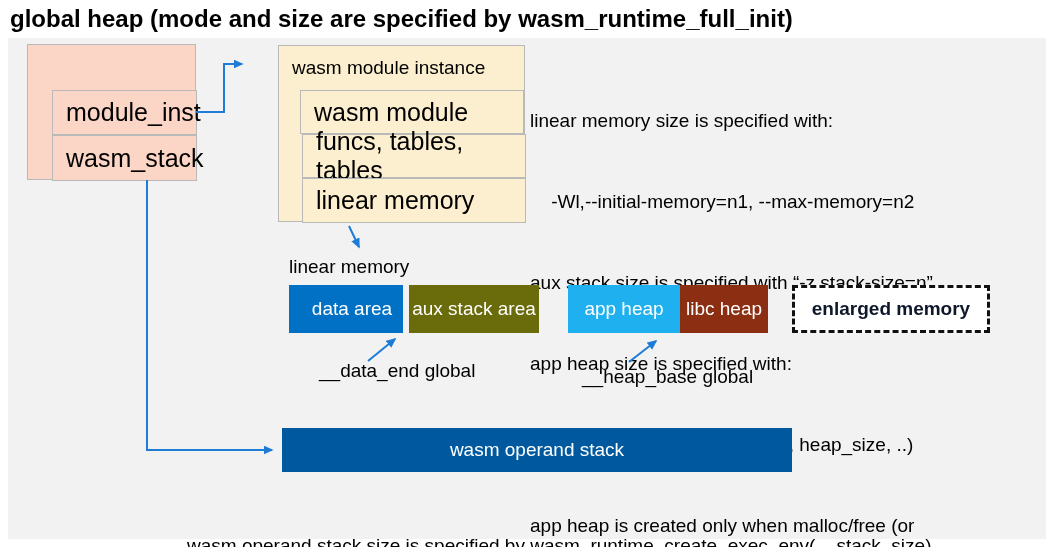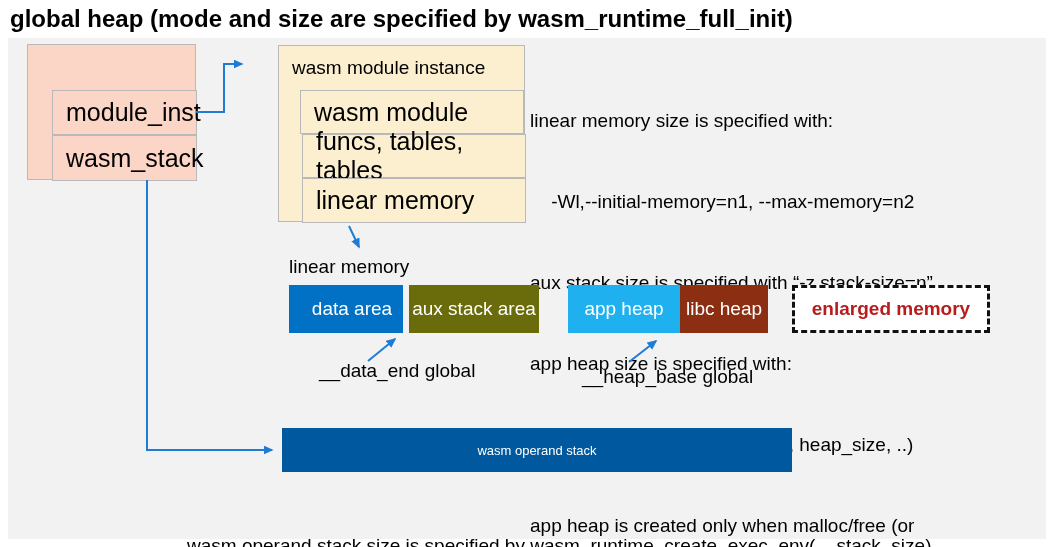--- a/index.html
+++ b/index.html
@@ -42,21 +42,21 @@
          display:flex; align-items:center; justify-content:center;
          color:#fff; font-size:19px; }
   #seg-data { left:289px; width:114px; }
   #seg-aux  { left:409px; width:130px; }
   #seg-app  { left:568px; width:112px; }
   #seg-libc { left:680px; width:88px; }
   #seg-enl  { left:792px; width:198px; border:3px dashed #111; font-weight:bold; }
 
   #operand-stack { position:absolute; left:282px; top:428px; width:510px; height:44px;
                    display:flex; align-items:center; justify-content:center;
-                   color:#fff; font-size:13px; }
+                   color:#fff; font-size:19px; }
 
   svg.overlay { position:absolute; left:0; top:0; width:1054px; height:547px; pointer-events:none; }
   .arrow { fill:none; stroke-width:2px; }
 </style>
 </head>
 <body>
 
 <div id="stage">
 
   <div class="title">global heap (mode and size are specified by wasm_runtime_full_init)</div>
@@ -84,21 +84,21 @@
     <div>app heap is created only when malloc/free (or</div>
     
   </div>
 
   <div id="lm-label" class="freelabel">linear memory</div>
 
   <div id="seg-data" class="seg" style="background-color: rgb(0, 113, 197); padding-left: 12px;">data area</div>
   <div id="seg-aux" class="seg" style="background-color: rgb(106, 107, 10);">aux stack area</div>
   <div id="seg-app" class="seg" style="background-color: rgb(31, 176, 239);">app heap</div>
   <div id="seg-libc" class="seg" style="background-color: rgb(139, 46, 18);">libc heap</div>
-  <div id="seg-enl" class="seg" style="background-color: rgb(255, 255, 255); color: #b91c1c;">enlarged memory</div>
+  <div id="seg-enl" class="seg" style="background-color: rgb(255, 255, 255); color: #0f172a;">enlarged memory</div>
 
   <div id="lbl-dataend" class="freelabel">__data_end global</div>
   <div id="lbl-heapbase" class="freelabel">__heap_base global</div>
 
   <div id="operand-stack" style="background-color: rgb(0, 89, 158);">wasm operand stack</div>
 
   <div id="notes-bottom" class="notes">
     <div>wasm operand stack size is specified by wasm_runtime_create_exec_env(.., stack_size)</div>
     
   </div>

